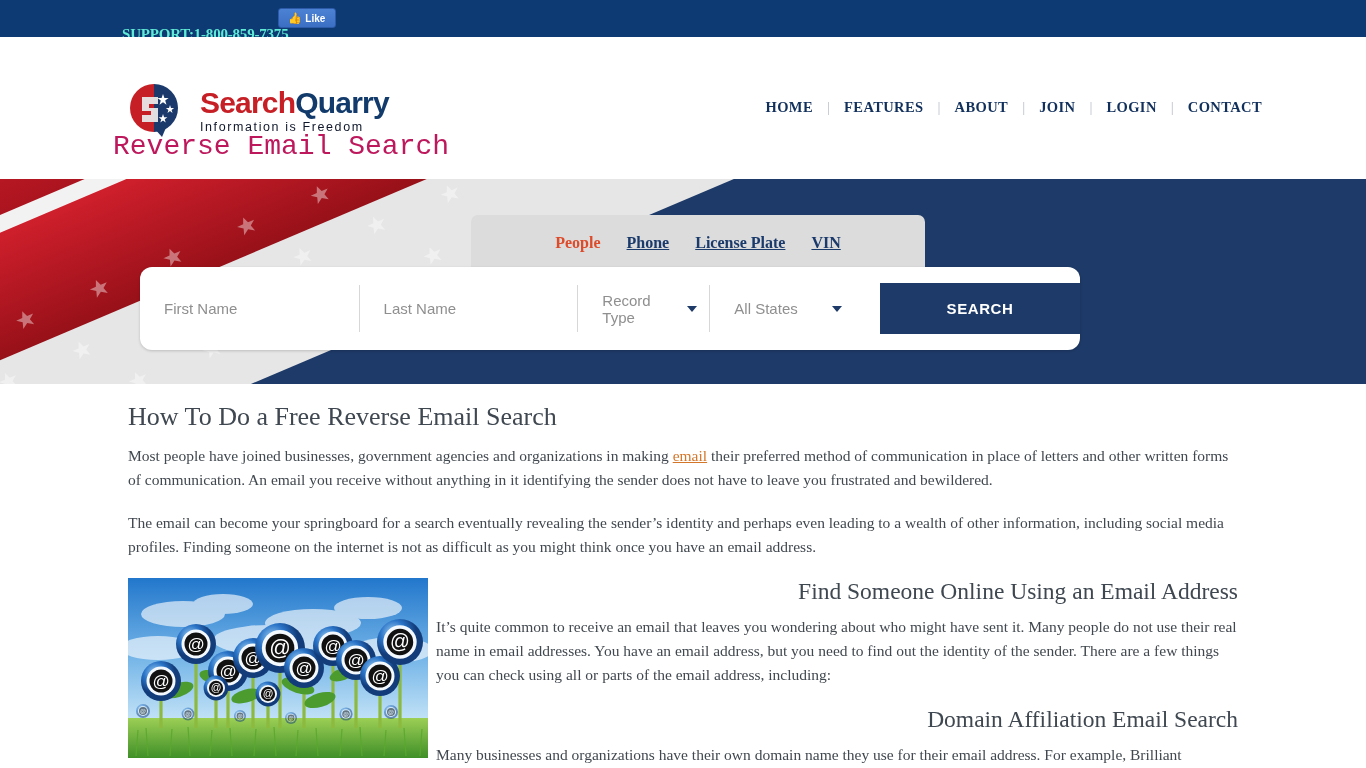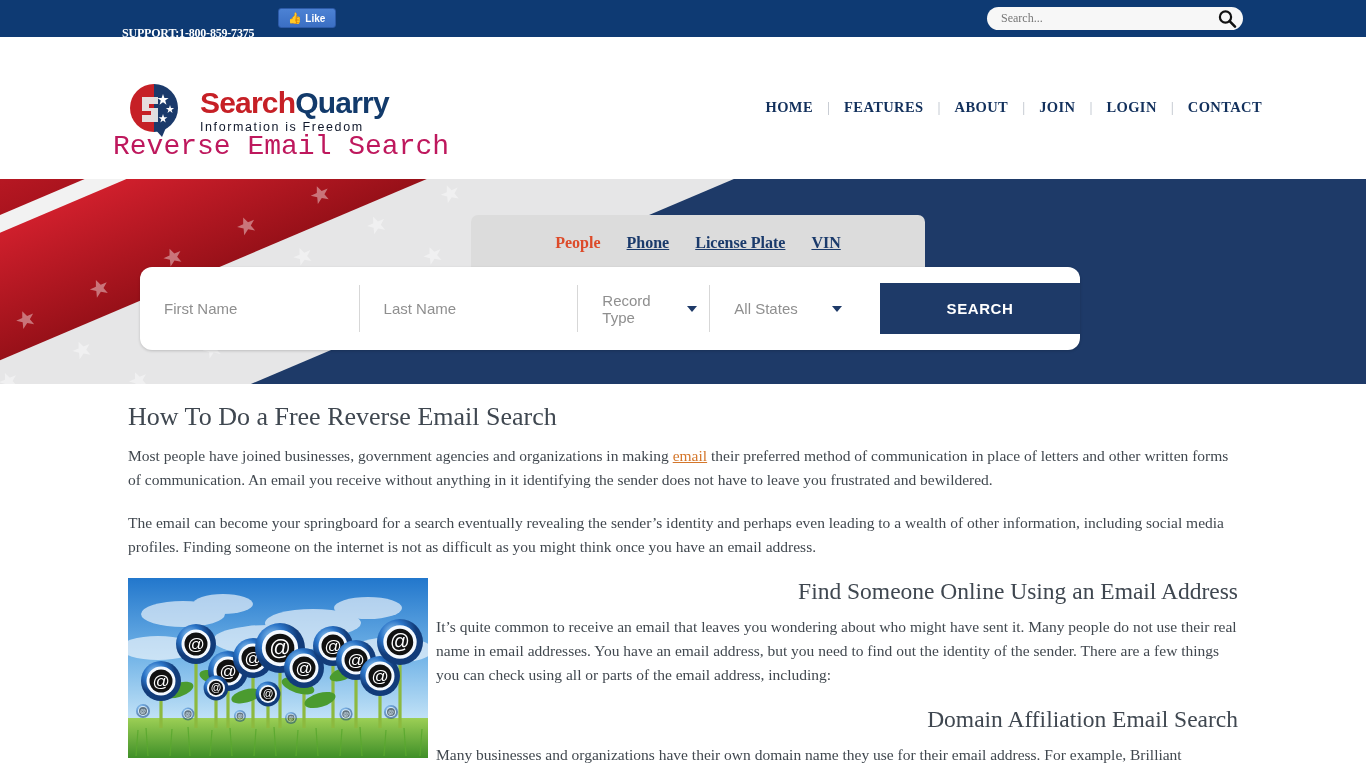--- a/index.html
+++ b/index.html
@@ -15,23 +15,23 @@
     height: 37px;
     background: #0e3a73;
     display: flex;
     align-items: center;
     position: relative;
   }
   .support-text {
     position: absolute;
     left: 122px;
     top: 26px;
-    color: #ffffff;
-    font-family: "Liberation Serif", serif;
-    font-size: 12px;
+    color: #5eead4;
+    font-family: "Liberation Serif", serif;
+    font-size: 15px;
     font-weight: bold;
     letter-spacing: -0.2px;
     white-space: nowrap;
   }
   .fb-like {
     position: absolute;
     left: 278px;
     top: 8px;
     width: 58px;
     height: 20px;
@@ -330,29 +330,20 @@
 <body>
 
 <div class="topbar">
   <div class="support-text">SUPPORT:1-800-859-7375</div>
 
   <div class="fb-like">
     <span class="thumb">👍</span>
     <span class="lbl">Like</span>
   </div>
 
-  <div class="top-search">
-    <input type="text" placeholder="Search..." style="">
-    <span class="mag">
-      <svg width="20" height="20" viewBox="0 0 20 20">
-        <circle cx="8.5" cy="8" r="5.6" fill="none" stroke="#111" stroke-width="2.2"></circle>
-        <line x1="12.6" y1="12.2" x2="18" y2="17.6" stroke="#111" stroke-width="2.6" stroke-linecap="round"></line>
-      </svg>
-    </span>
-  </div>
 </div>
 
 <div class="header">
   <div class="logo-wrap">
     <span class="logo-mark">
       <svg width="56" height="56" viewBox="0 0 56 56">
         <defs>
           <clipPath id="lft">
               <rect x="0" y="0" width="26" height="56"></rect>
             </clipPath>

